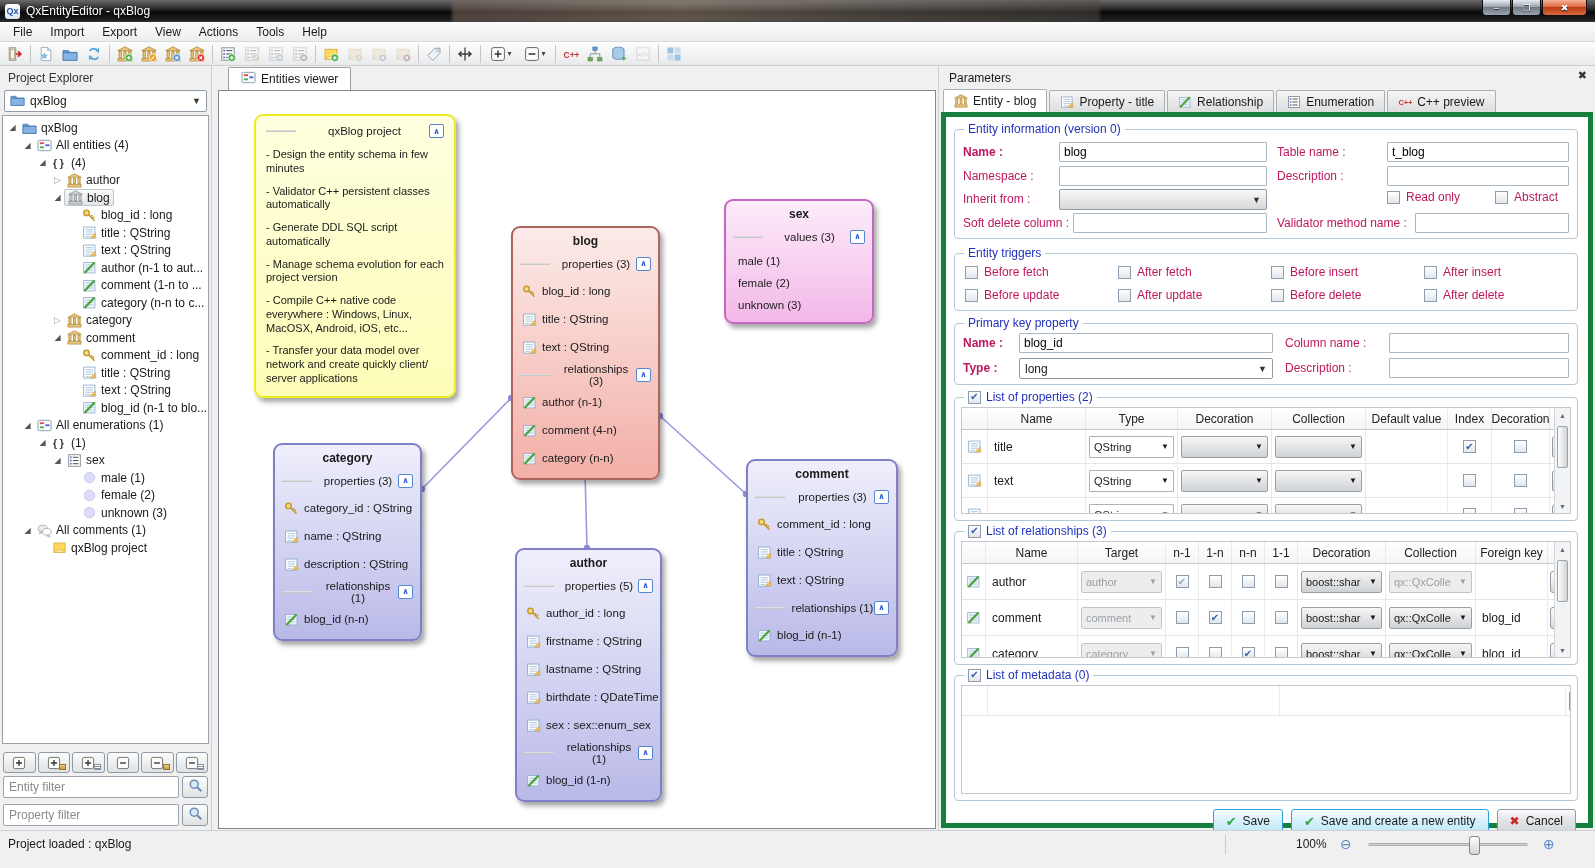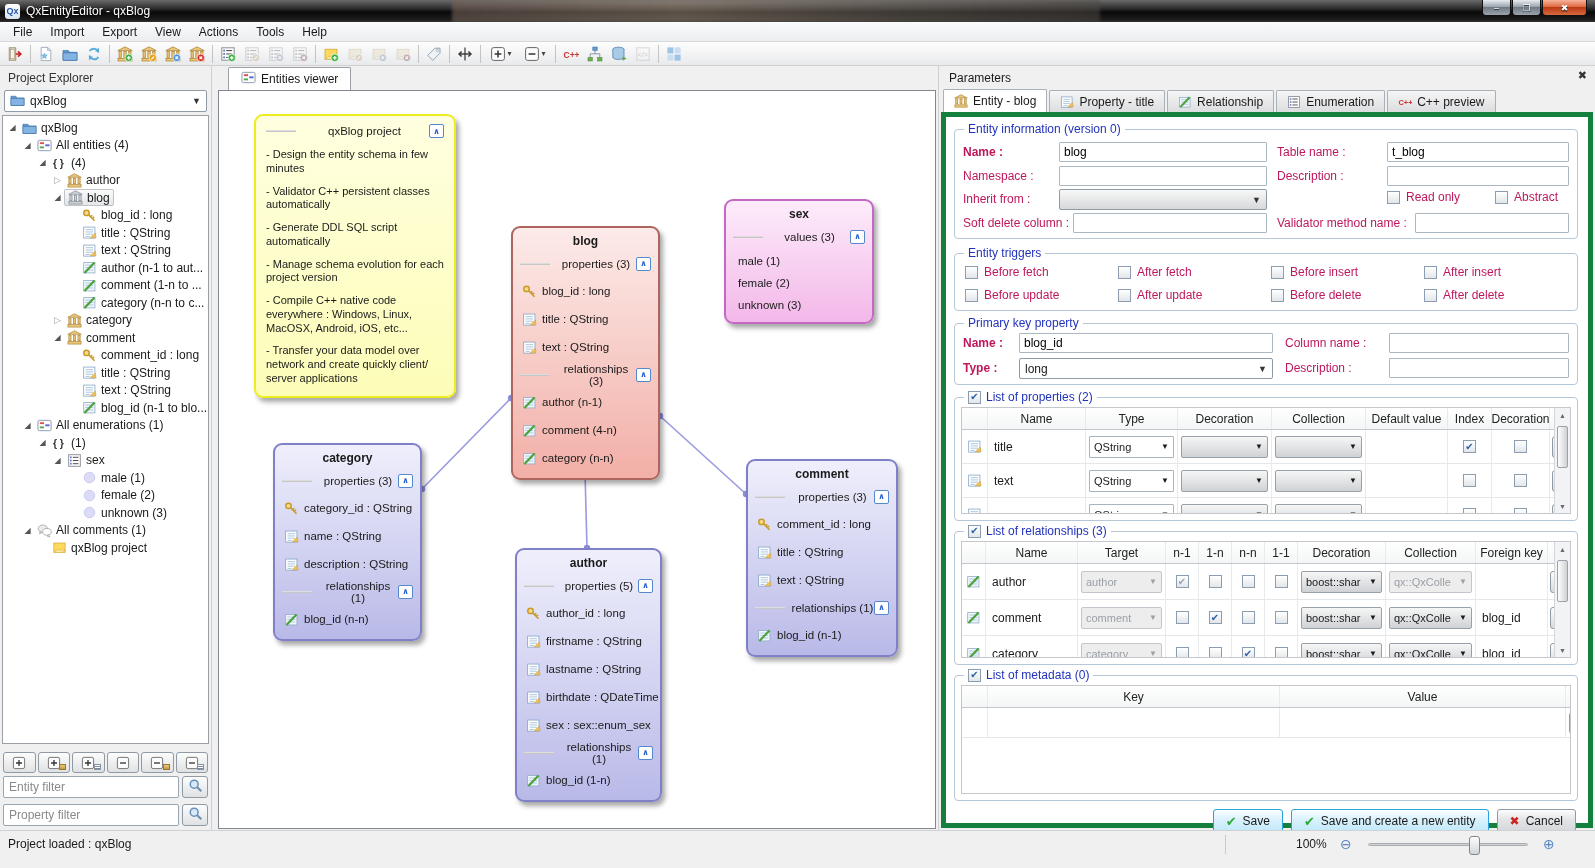--- a/index.html
+++ b/index.html
@@ -1525,26 +1525,20 @@
             </div>
           </div>
       </div>
 
       <div class="gb" id="gb-meta" style="top:558px;left:8px;right:10px;height:126px;">
         <div class="gb-legend">
           <span class="cb checked"></span>
           <span>List of metadata (0)</span>
         </div>
         <div class="tbl" id="tbl-meta" style="left:6px;right:6px;top:9px;bottom:6px;">
-            <div class="trow head" style="height: 22px;">
-              <div class="tc" style="width: 26px;"></div>
-              <div class="tc" style="width: 292px;">Key</div>
-              <div class="tc" style="width: 286px;">Value</div>
-              <div class="tc" style="width: 33px;"></div>
-            </div>
             <div class="tbl-body">
               <div class="trow" style="height: 30px;">
                 <div class="tc" style="width: 26px;"></div>
                 <div class="tc left" style="width: 292px;"></div>
                 <div class="tc left" style="width: 286px;"></div>
                 <div class="tc" style="width: 33px;">
                   <span class="del-btn">
                     <span class="del-x">✖</span>
                   </span>
                 </div>

